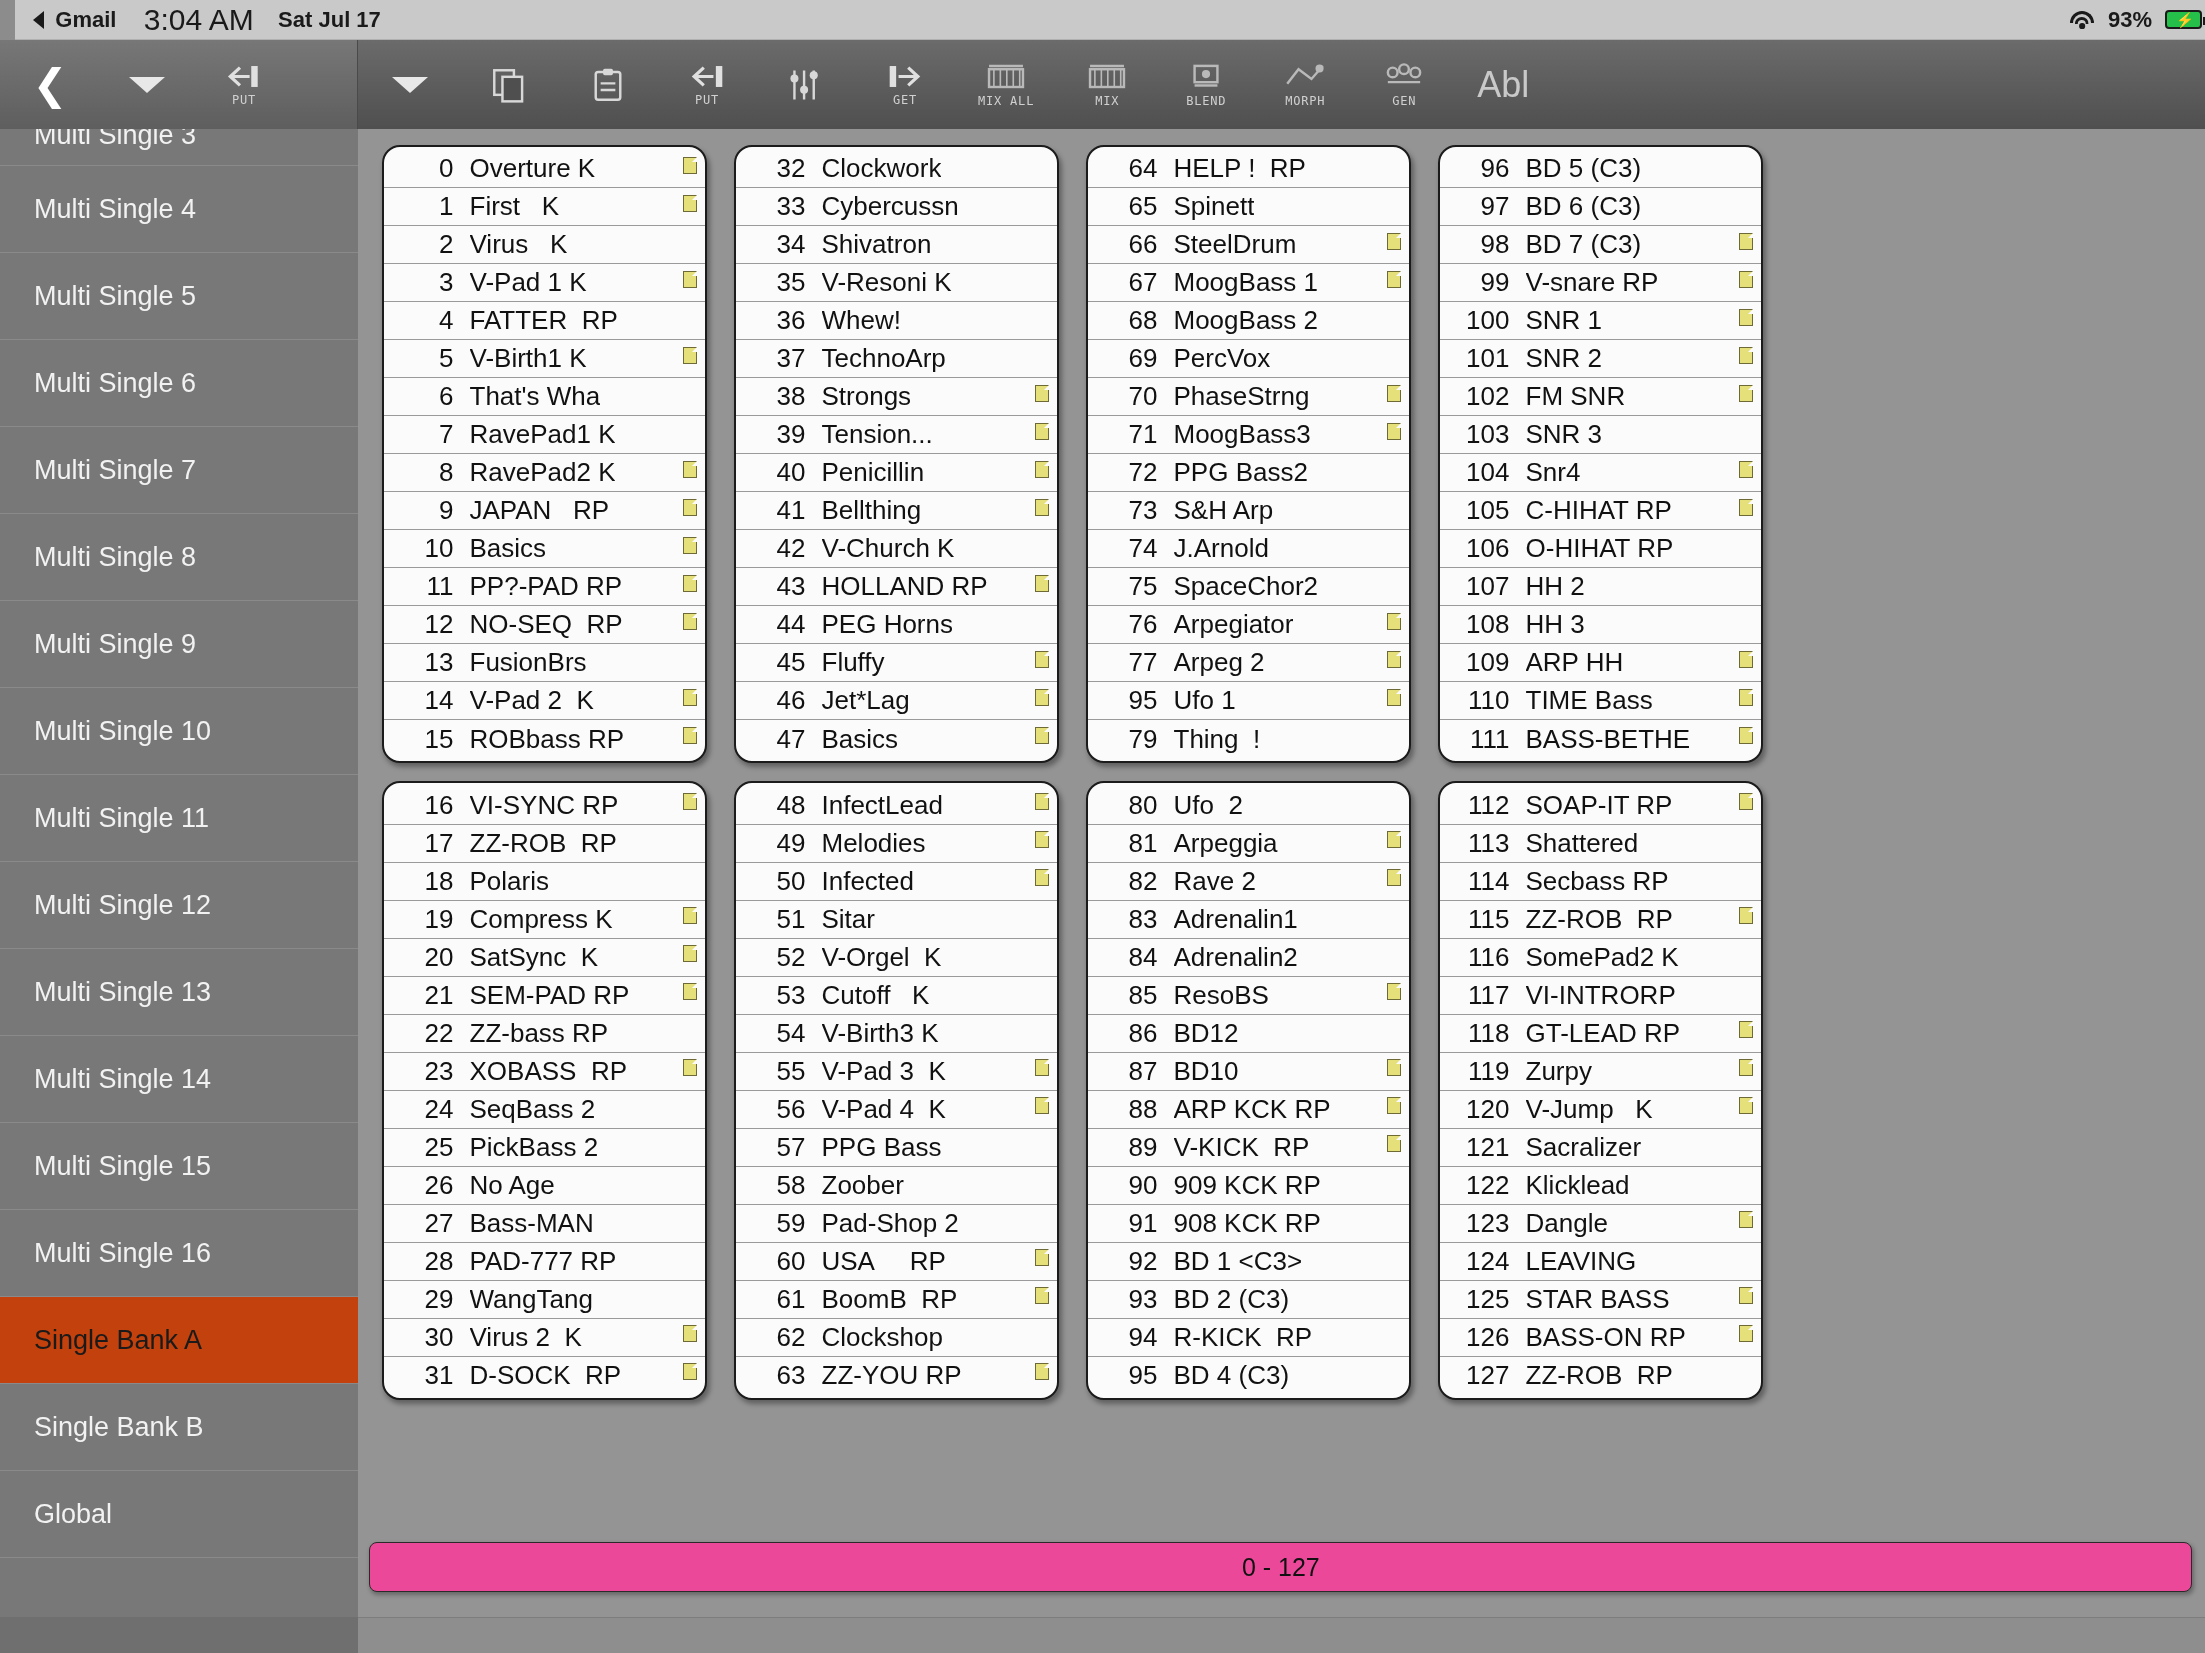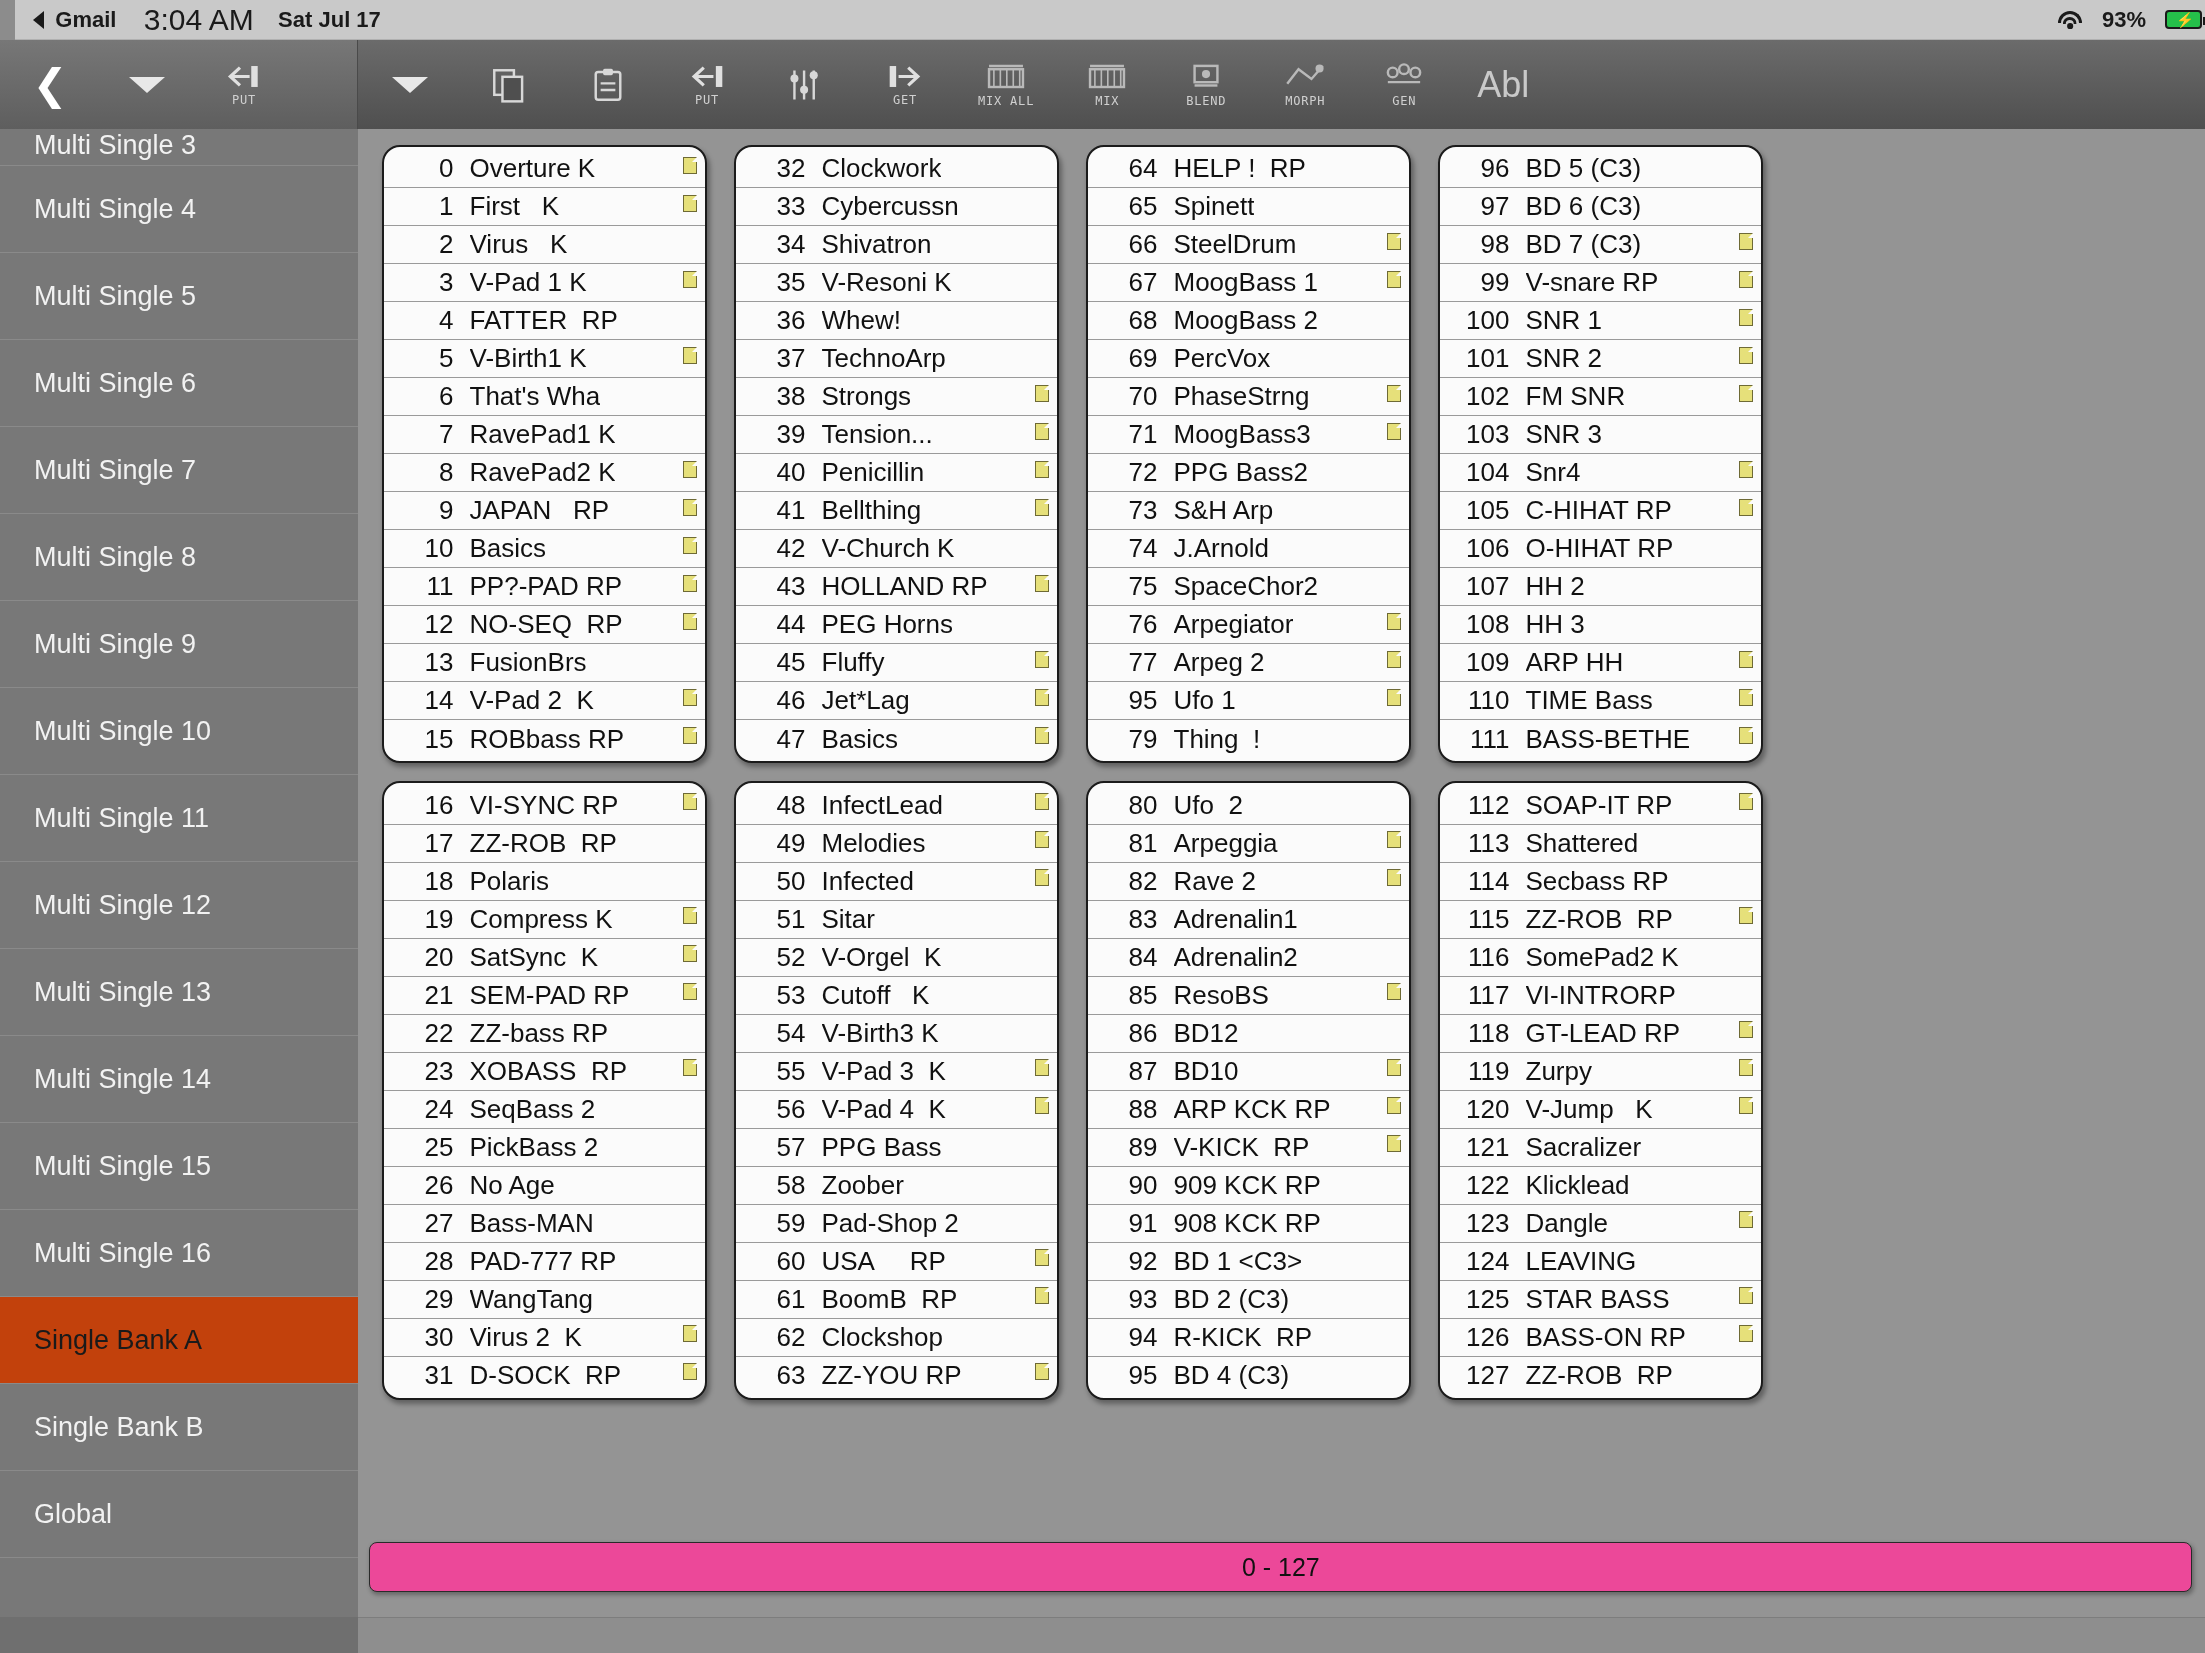--- a/index.html
+++ b/index.html
@@ -27,21 +27,21 @@
     width: 0; height: 0;
     border-top: 9px solid transparent;
     border-bottom: 9px solid transparent;
     border-right: 11.3px solid #1a1a1a;
     display: inline-block;
   }
   .statusbar .app-name { font-weight: 700; font-size: 22px; }
   .statusbar .time { font-weight: 400; margin-left: 16px; font-size: 30px;}
   .statusbar .date { font-weight: 700; margin-left: 13px; font-size: 22px;}
   .statusbar .right {
-    margin-left: auto; display: flex; align-items: center; gap: 19px;
+    margin-left: auto; display: flex; align-items: center; gap: 13px;
   }
   .wifi-icon { width: 26px; height: 19.4px; position: relative; }
   .wifi-icon i {
     position: absolute; border: 3.2px solid #1a1a1a; border-bottom: none;
     border-radius: 50% 50% 0 0 / 100% 100% 0 0;
     left: 50%; transform: translateX(-50%);
   }
   .wifi-icon i.a { width: 24px; height: 12px; top: 1.6px; }
   .wifi-icon i.b { width: 14.5px; height: 7.3px; top: 7.3px; }
   .wifi-icon i.c {
@@ -98,21 +98,21 @@
   .sidebar {
     position: absolute; top: 129px; left: 0; width: 358px; height: 1524px;
     background: #787878; overflow: hidden;
   }
   .side-item {
     height: 87px; display: flex; align-items: center;
     padding-left: 34px; font-size: 27px; color: #f2f2f2;
     border-bottom: 0.8px solid #8a8a8a;
     white-space: nowrap;
   }
-  .side-item.partial { height: 37px; align-items: flex-end; padding-bottom: 4px; }
+  .side-item.partial { height: 37px; align-items: flex-end; padding-bottom: 14px; }
   .side-item.selected { background: #c2410c; color: #1a1a1a; }
 
   
   .main {
     position: absolute; top: 129px; left: 358px; width: 1848px; height: 1524px;
     background: #949494;
   }
   .columns {
     position: absolute; top: 16px; left: 24px;
     display: flex; gap: 27px;

